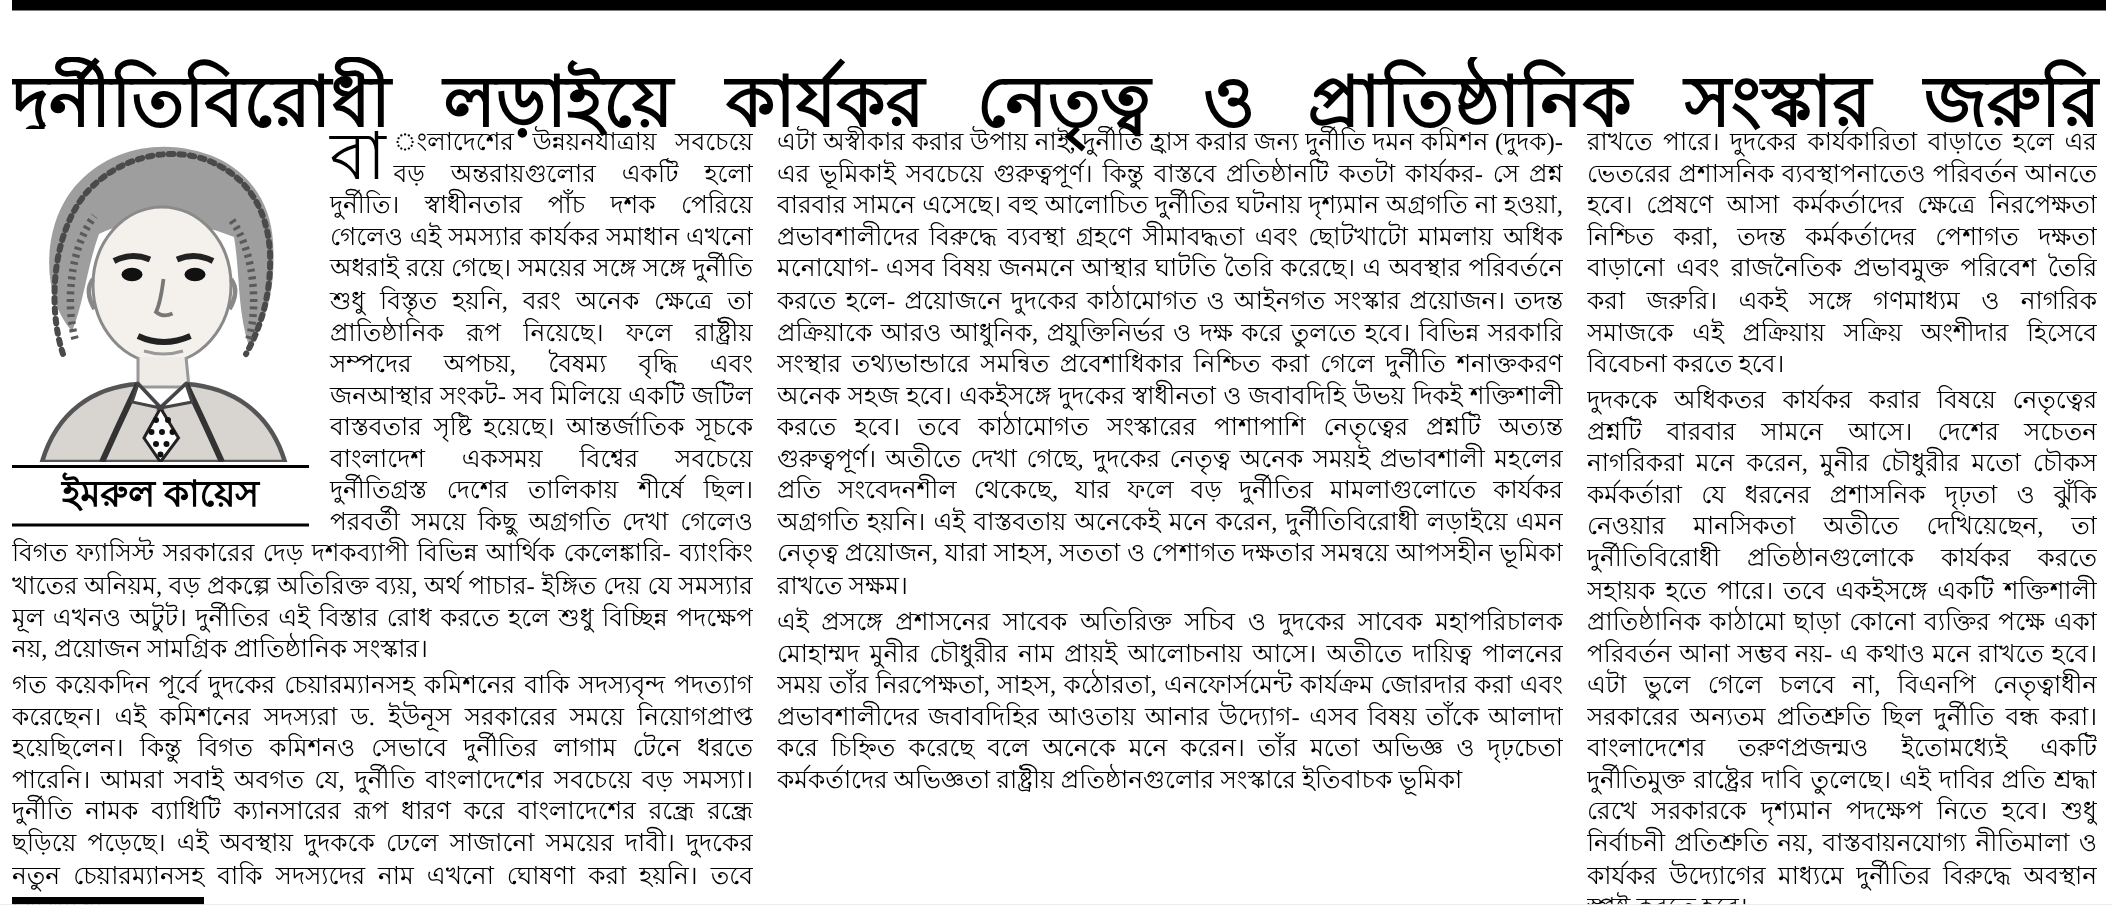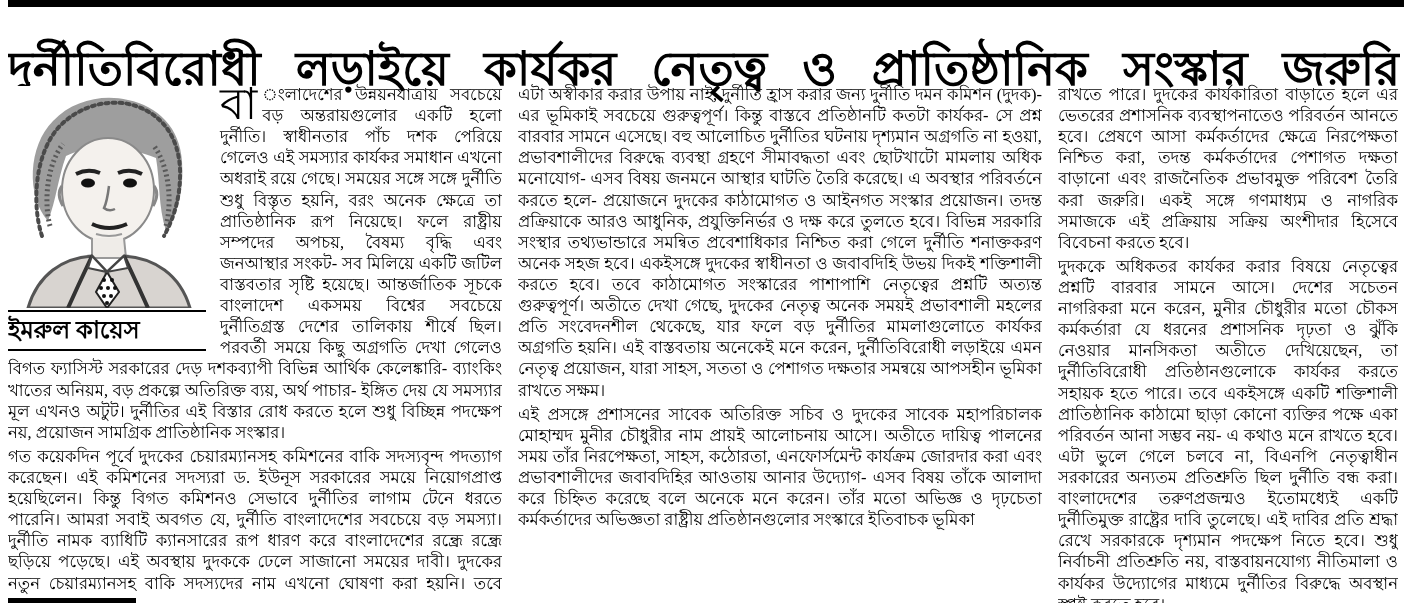--- a/index.html
+++ b/index.html
@@ -19,21 +19,21 @@
   }
   .col{text-align:justify;font-size:16.5px;line-height:1.28;overflow:hidden;}
   .col-left{width:494px;}
   .col-mid{width:524px;}
   .col-right{width:340px;}
   .col p{margin:0 0 3px 0;}
   .author-box{float:left;width:198px;margin:2px 14px 4px 0;}
   .portrait{display:block;width:198px;height:222px;}
   .author-name{
     border-top:2px solid #000;border-bottom:2px solid #000;
-    font-weight:bold;font-size:24px;line-height:1.3;
+    text-align:center;font-weight:bold;font-size:24px;line-height:1.3;
     padding:3px 0;margin-top:2px;
   }
   .drop-cap{float:left;font-size:44px;line-height:.85;padding:2px 5px 0 0;font-weight:normal;}
   .cutoff-bar{position:absolute;left:8px;bottom:0;width:128px;height:5px;background:#000;}
 </style>
 </head>
 <body>
 
 <div class="page">
 

